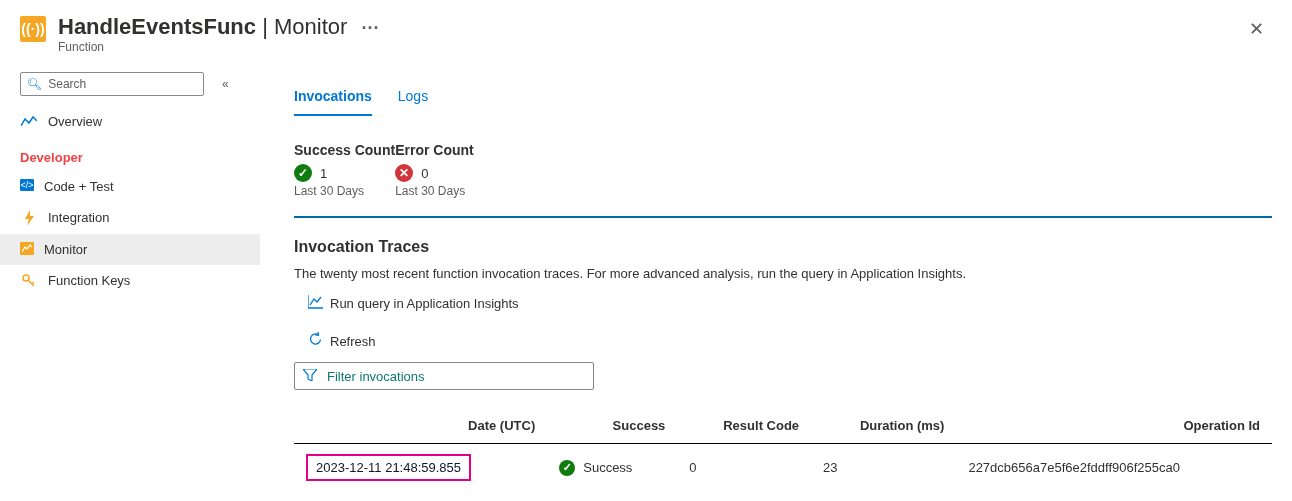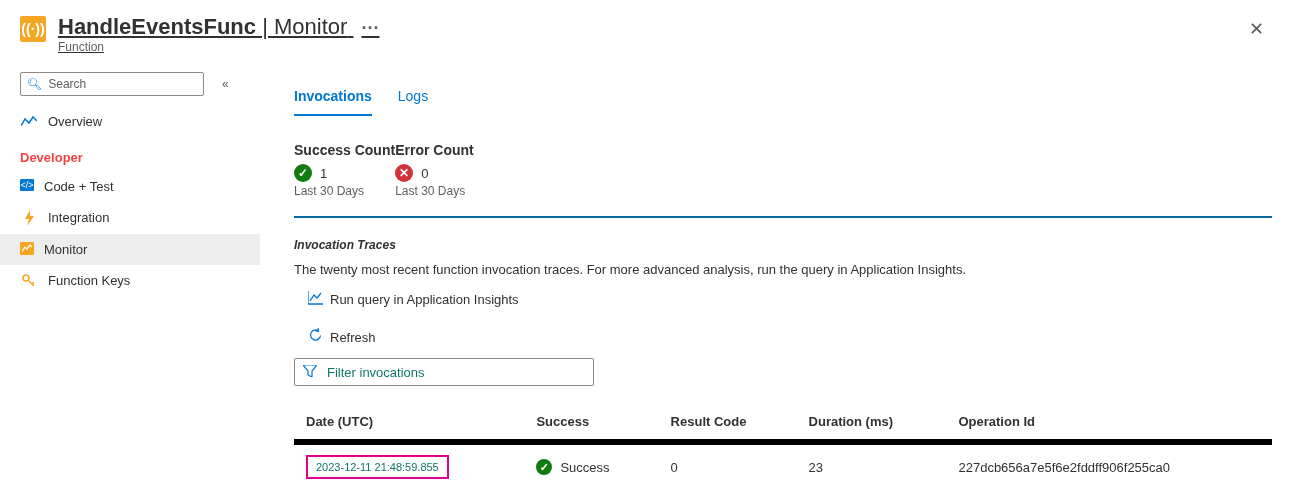--- a/index.html
+++ b/index.html
@@ -22,21 +22,21 @@
     width: 26px; height: 26px;
     background: #f5a623;
     border-radius: 2px;
     display: flex; align-items: center; justify-content: center;
     margin-right: 12px;
     margin-top: 2px;
     color: #fff;
     font-size: 14px;
     font-weight: bold;
   }
-  .header-titles { flex: 1; text-decoration: underline; }
+  .header-titles { flex: 1; }
   .header-title { font-size: 22px; font-weight: 600; color: #323130; }
   .header-title .thin { font-weight: 400; }
   .header-sub { font-size: 12px; color: #605e5c; margin-top: 0px; }
   .header-dots { font-size: 18px; color: #605e5c; margin-left: 8px; cursor: pointer; }
   .header-close { font-size: 18px; color: #605e5c; cursor: pointer; padding: 4px 8px; }
   .body { display: flex; flex: 1; }
   .sidebar {
     width: 260px;
     padding: 8px 0 0 0;
     flex-shrink: 0;
@@ -91,47 +91,47 @@
   .count-val { display: flex; align-items: center; gap: 8px; font-size: 13px; margin-bottom: 2px;}
   .count-sub { font-size: 12px; color: #605e5c; margin-top: 2px;}
   .status-circle {
     width: 18px; height: 18px; border-radius: 50%;
     display: inline-flex; align-items: center; justify-content: center;
     color: #fff; font-size: 12px; font-weight: bold;
   }
   .status-circle.small { width: 16px; height: 16px; font-size: 11px;}
   .green { background: #107c10; }
   .red { background: #d13438; }
-  .section-title { font-weight: 600; font-size: 12px; margin: 20px 0 10px 0; font-style: italic;}
+  .section-title { font-weight: 600; font-size: 16px; margin: 20px 0 10px 0;}
   .section-desc { font-size: 13px; color: #323130; margin-bottom: 14px;}
   .toolbar { display: flex; gap: 20px; margin: 0 0 12px 14px; flex-direction: column;}
   .toolbar-item { display: flex; align-items: center; gap: 7px; color: #323130; font-size: 13px; cursor: pointer;}
   .toolbar-item .ti { color: #0078d4; font-size: 14px;}
   .filter-box {
     border: 1px solid #8a8886;
     border-radius: 2px;
     height: 28px;
     width: 300px;
     display: flex; align-items: center;
     padding: 0 8px;
     color: #0f766e;
     font-size: 13px;
     margin-bottom: 18px;
   }
   .filter-box .fi { color: #0078d4; margin-right: 10px; font-size: 14px;}
   table { width: 100%; border-collapse: collapse; font-size: 13px;}
-  th { text-align: left; font-weight: 600; padding: 10px 12px; border-bottom: 6px solid #000000;}
+  th { text-align: right; font-weight: 600; padding: 10px 12px; border-bottom: 1px solid #000000;}
   td { padding: 10px 12px; vertical-align: middle;}
   .link-cell {
-    color: #0f766e;
+    color: #0f172a;
     border: 2px solid #e3008c;
     padding: 4px 8px;
     display: inline-block;
     cursor: pointer;
-    font-size: 11px;
+    font-size: 13px;
   }
   .succ-cell { display: flex; align-items: center; gap: 8px;}
 </style>
 </head>
 <body>
 
 <div class="container">
   <div class="header">
     <div class="header-icon">((·))</div>
     <div class="header-titles">

